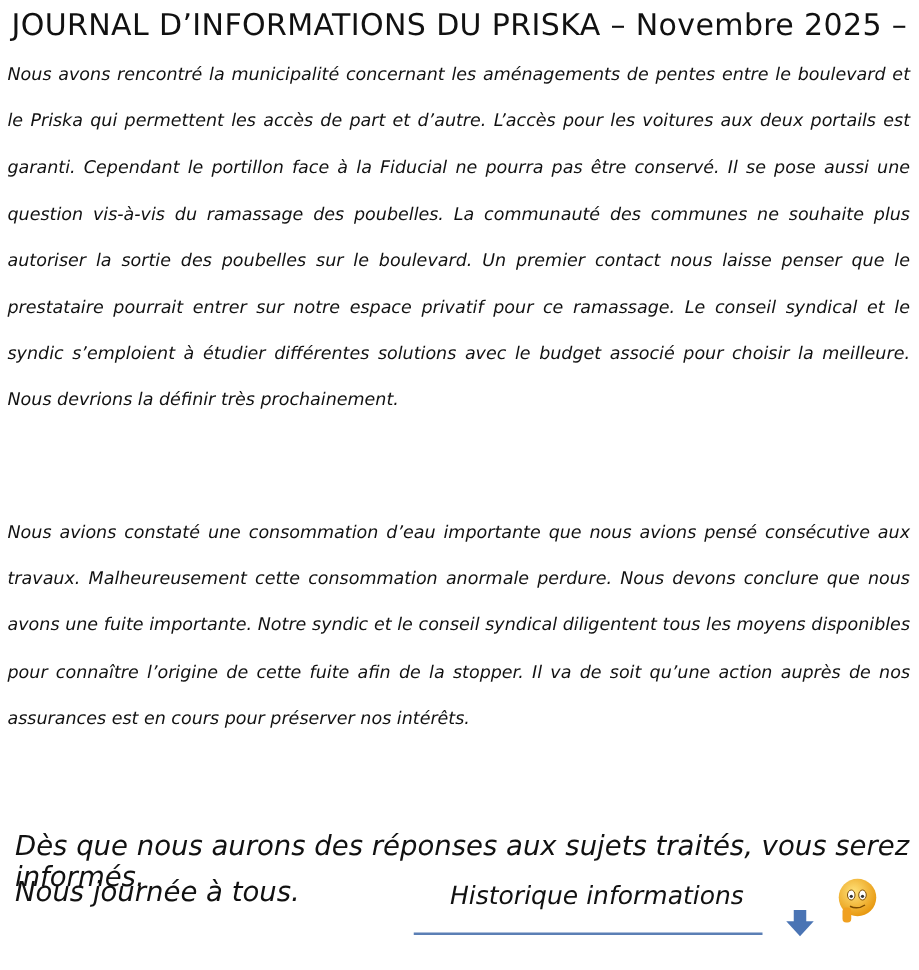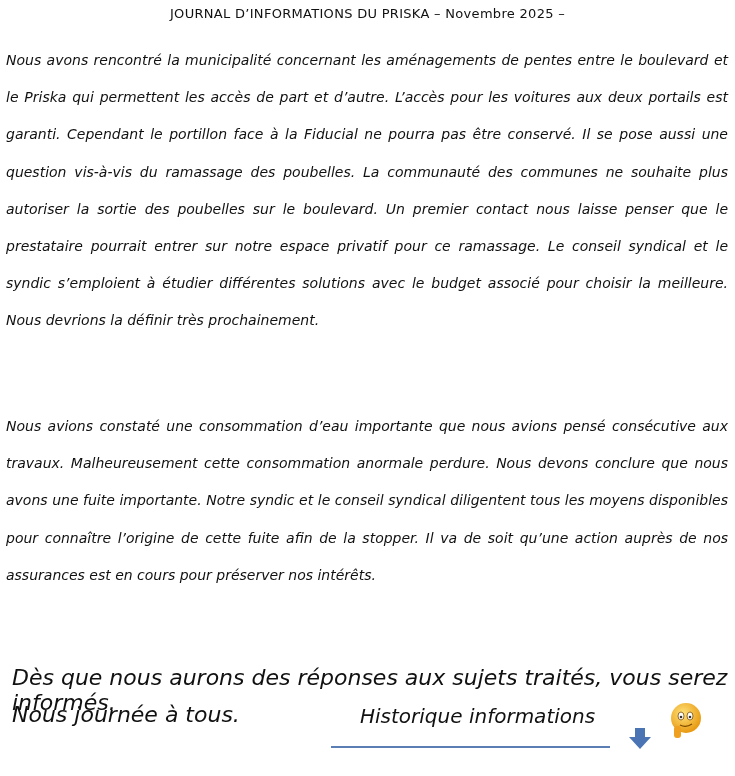--- a/index.html
+++ b/index.html
@@ -1,19 +1,19 @@
 <!DOCTYPE html>
 <html><head>
 <meta charset="utf-8">
 <style>
   html, body { margin:0; padding:0; background:#ffffff; }
   body { width:735px; height:776px; overflow:hidden; position:relative;
          font-family:"DejaVu Sans", sans-serif; color:#111; }
   .title { position:absolute; left:0; top:6px; width:735px; text-align:center;
-           font-size:13px; letter-spacing:0.3px; }
+           font-size:24px; letter-spacing:0.3px; }
   .para { position:absolute; left:6px; width:722px; font-size:14px;
           line-height:37.2px; text-align:justify; font-style:italic; }
   .p1 { top:42px; }
   .p2 { top:408px; }
   .line { position:absolute; left:12px; font-size:22px; font-style:italic; }
   .l1 { top:665px; }
   .l2 { top:702px; }
   .hist-label { position:absolute; left:360px; top:704px; font-size:20px; font-style:italic; }
   .hist-line { position:absolute; left:331px; top:746px; width:279px; height:2px; background:#5b7fb5; }
   .arrow { position:absolute; left:628px; top:728px; width:24px; height:22px; }

